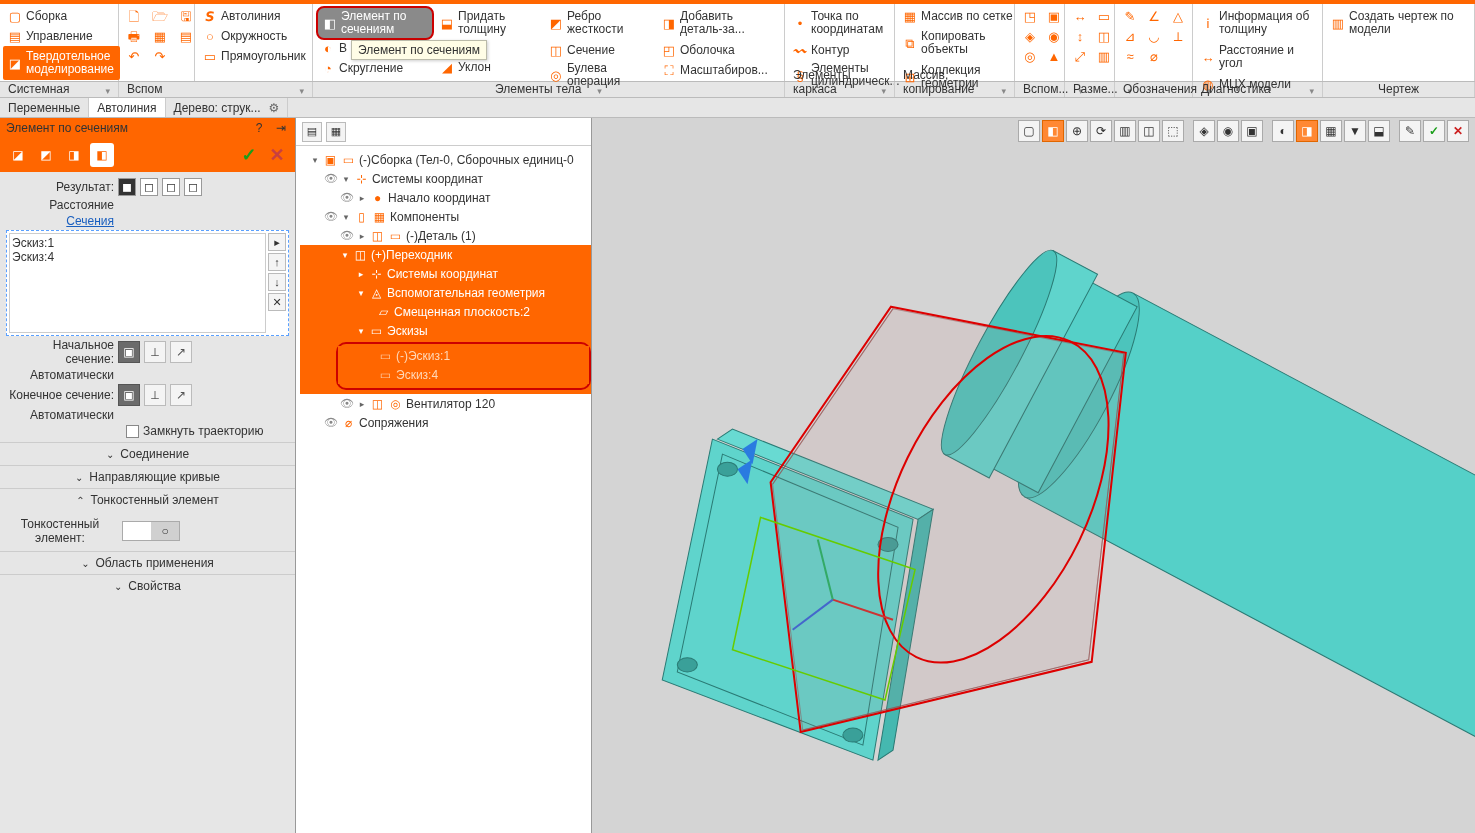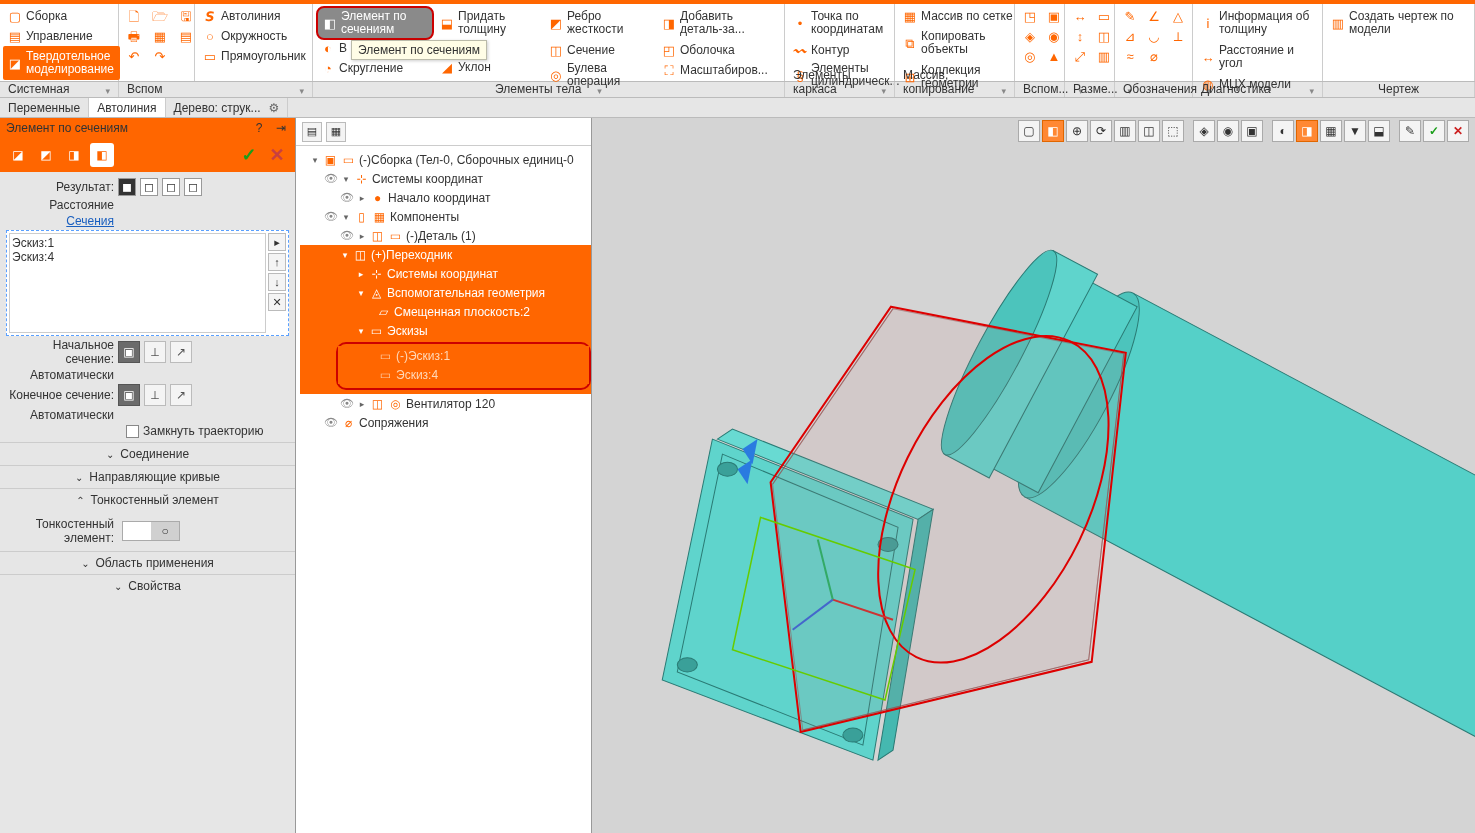--- a/index.html
+++ b/index.html
@@ -514,21 +514,21 @@
   <div class="acc center">
         <span class="arr">⌄</span>
         <span>Направляющие кривые</span>
       </div>
   <div class="acc center">
         <span class="arr">⌃</span>
         <span>Тонкостенный элемент</span>
       </div>
   <div class="form">
         <div class="frow">
-          <span class="lab" style="white-space:normal;text-align:right">Тонкостенный элемент:</span>
+          <span class="lab" style="white-space:normal;text-align:center">Тонкостенный элемент:</span>
     <div class="toggle">
             <div></div>
             <div class="sel">○</div>
           </div>
   </div>
       </div>
   <div class="acc center">
         <span class="arr">⌄</span>
         <span>Область применения</span>
       </div>

